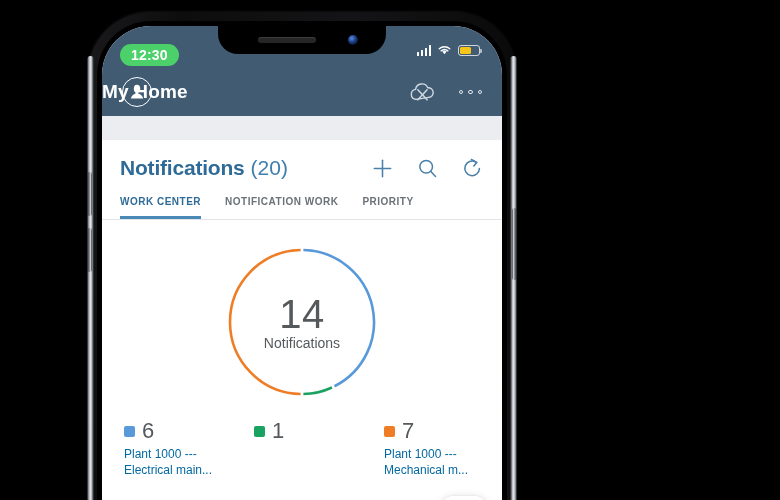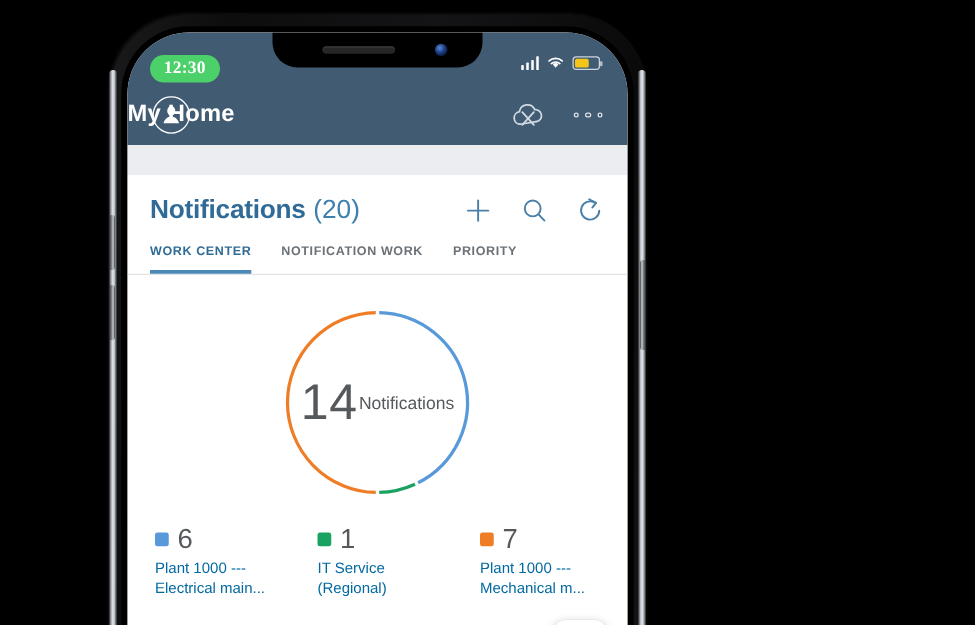--- a/index.html
+++ b/index.html
@@ -62,21 +62,21 @@
   
   .statusbar {
     position:absolute; top:0; left:0; right:0; height:42px;
     background:#415b73; z-index:10;
     display:flex; align-items:center; justify-content:space-between;
     padding:0 22px 0 18px;
   }
   .time-pill {
     display:inline-flex; align-items:center; justify-content:center;
     background:#4cd06a; color:#fff; font-weight:bold; font-size:14px;
-    padding:3px 11px; border-radius:11px; letter-spacing:.2px; margin-top:16px;font-family:Liberation Serif, serif;
+    padding:3px 11px; border-radius:11px; letter-spacing:.2px; margin-top:16px;
   }
   .status-right { display:flex; align-items:center; gap:6px; margin-top:6px; }
   .bars { display:flex; align-items:flex-end; gap:1.5px; height:11px; }
   .bars i { display:block; width:2.5px; background:#fff; border-radius:.5px; }
   .bars i:nth-child(1){height:3.5px;} .bars i:nth-child(2){height:5.5px;}
   .bars i:nth-child(3){height:8px;}   .bars i:nth-child(4){height:10.5px;}
   .batt {
     position:relative; width:22px; height:11px; border-radius:3px;
     border:1.2px solid rgba(255,255,255,.75); padding:1px;
   }
@@ -126,21 +126,21 @@
   .tab {
     font-size:10px; font-weight:bold; letter-spacing:.5px; color:#6a7177;
     padding-bottom:9px; border-bottom:3px solid transparent; white-space:nowrap;
   }
   .tab.active { color:#2f6b96; border-bottom-color:#4a88b5; }
 
   
   .chart-wrap { display:flex; justify-content:center; margin-top:22px; }
   .donut { position:relative; width:160px; height:160px; }
   .donut-center {
-    position:absolute; inset:0; display:flex; flex-direction:row;
+    position:absolute; inset:0; display:flex; flex-direction:column;
     align-items:center; justify-content:center; gap:1px;
   }
   .donut-value { font-size:40px; color:#55595c; font-weight:300; line-height:1; letter-spacing:.5px; }
   .donut-label { font-size:14px; color:#55595c; }
 
   
   .legend {
     display:flex; justify-content:center; gap:34px; margin-top:18px; padding:0 14px;
   }
   .leg { width:96px; text-align:left; }
@@ -273,24 +273,20 @@
               <div class="leg-txt">
                 <div>Plant 1000 ---</div>
                 <div>Electrical main...</div>
               </div>
             </div>
             <div class="leg">
               <div class="leg-top">
                 <span class="leg-sw" style="background: rgb(26, 162, 96);"></span>
                 <span class="leg-val">1</span>
               </div>
-              <div class="leg-txt">
-                <div>IT Service</div>
-                <div>(Regional)</div>
-              </div>
             </div>
             <div class="leg">
               <div class="leg-top">
                 <span class="leg-sw" style="background: rgb(239, 125, 38);"></span>
                 <span class="leg-val">7</span>
               </div>
               <div class="leg-txt">
                 <div>Plant 1000 ---</div>
                 <div>Mechanical m...</div>
               </div>

